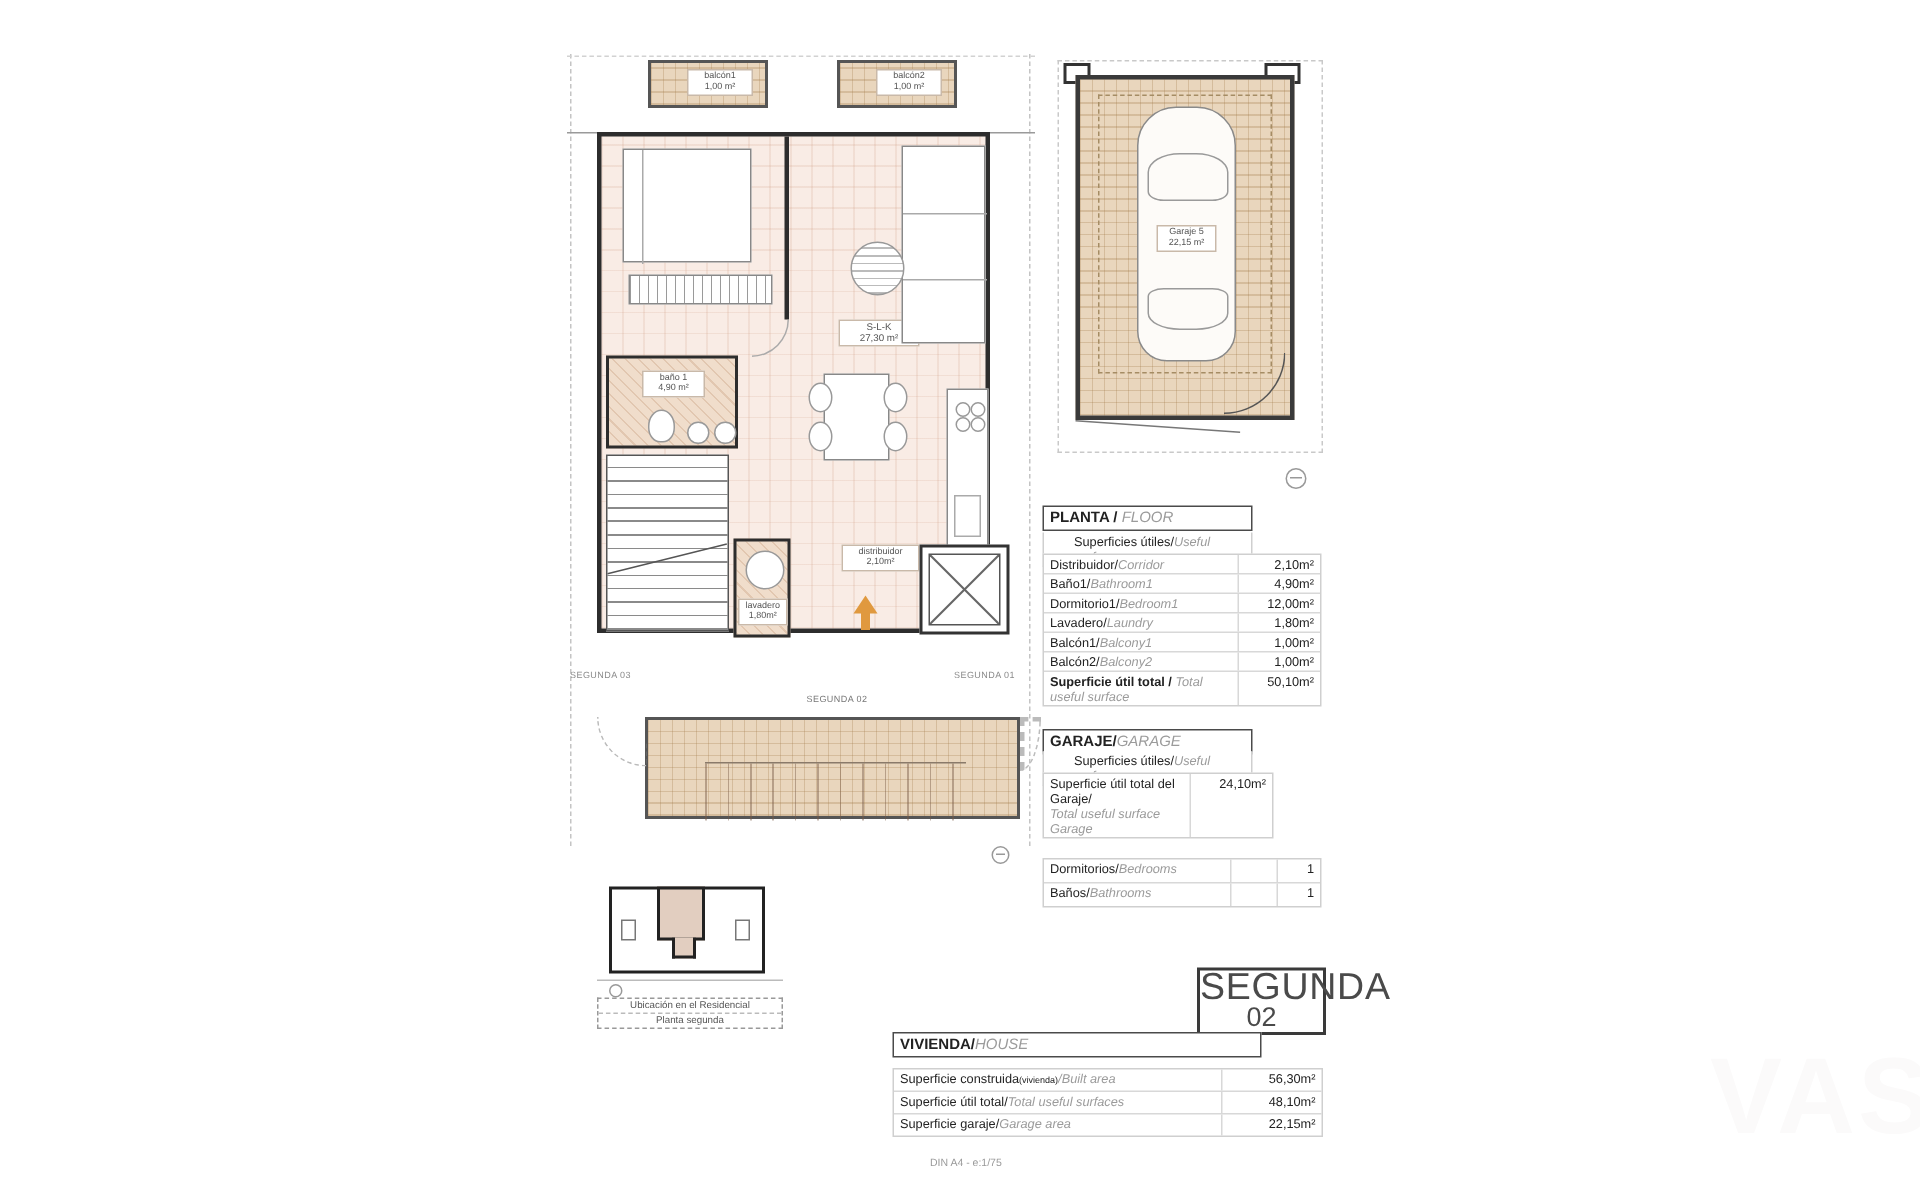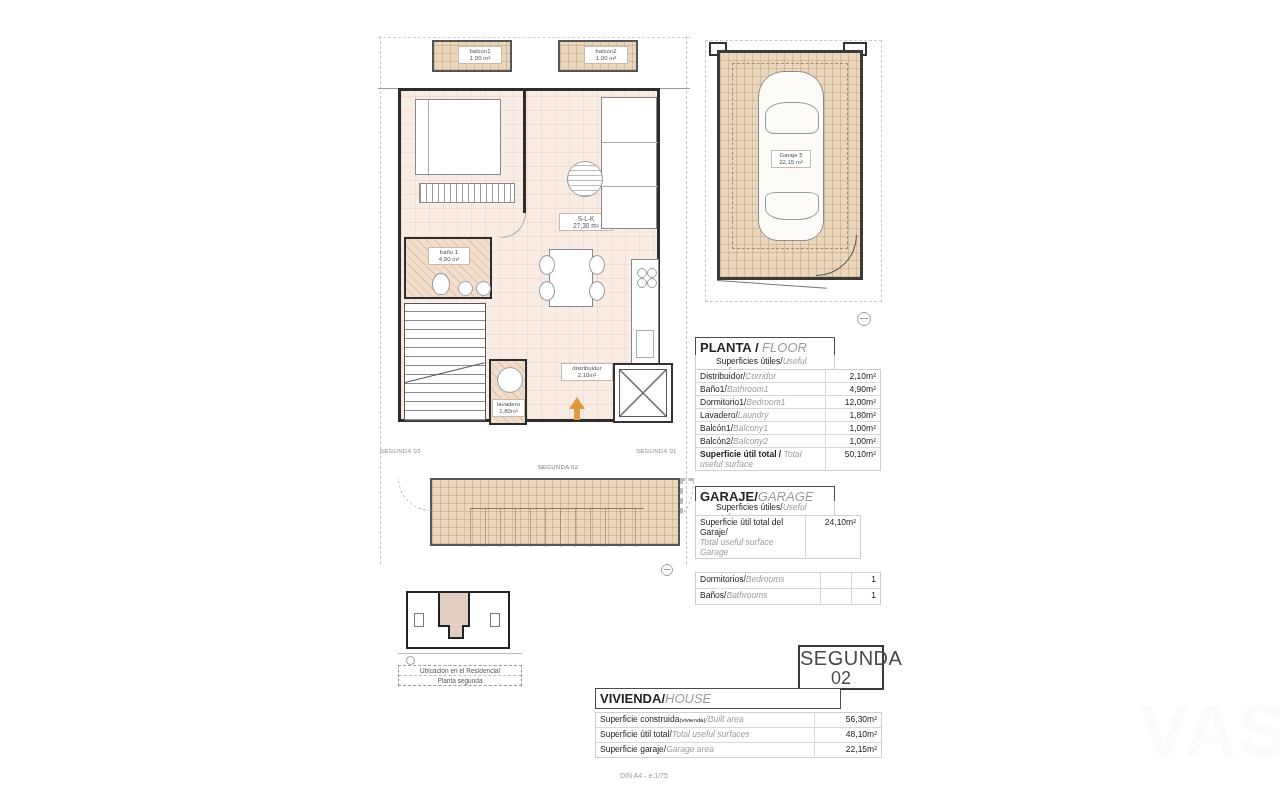--- a/index.html
+++ b/index.html
@@ -22,21 +22,21 @@
   .floor-diag{
     background-color:#f0ddcb;
     background-image:repeating-linear-gradient(45deg, rgba(175,120,80,.22) 0 1px, transparent 1px 6px);
   }
   .wall{border:3px solid #2d2d2d;box-sizing:border-box;}
   .thin{border:1px solid #777;box-sizing:border-box;background:#fff;}
   .dash{border:1px dashed #b9b9b9;box-sizing:border-box;}
   .lbl{background:#fff;border:1px solid #c9b9a9;font-size:6px;line-height:7px;text-align:center;color:#555;padding:1px 2px;box-sizing:border-box;}
   .tinytxt{font-size:6px;color:#8a8a8a;letter-spacing:.3px;white-space:nowrap;}
   
-  .tbl-header{border:1px solid #4a4a4a;background:#fff;font-size:13px;font-weight:bold;
+  .tbl-header{border:1px solid #4a4a4a;background:#fff;font-size:10px;font-weight:bold;
     padding:2px 4px;box-sizing:border-box;color:#222;}
   .tbl-sub{border:1px solid #cfcfcf;border-top:none;background:#fff;font-size:8.5px;
     padding:1px 20px;box-sizing:border-box;color:#222;}
   .gray-i{color:#9b9b9b;font-style:italic;font-weight:normal;}
   .data-tbl{border:1px solid #cfcfcf;background:#fff;box-sizing:border-box;}
   .trow{display:flex;border-bottom:1px solid #d8d8d8;align-items:stretch;}
   .trow:last-child{border-bottom:none;}
   .tcell-l{flex:1;font-size:8.5px;padding:1px 4px;line-height:10px;color:#222;}
   .tcell-v{width:46px;border-left:1px solid #d8d8d8;font-size:8.5px;padding:1px 4px;
     text-align:right;line-height:10px;color:#222;}
@@ -224,21 +224,21 @@
       <div class="tcell-v">50,10m²</div>
     </div>
   </div>
 
   <div class="abs tbl-header" style="left:695px;top:486px;width:140px;">
     <span>GARAJE/</span><span class="gray-i">GARAGE</span>
   </div>
   <div class="abs tbl-sub" style="left:695px;top:501px;width:140px;">
     <span>Superficies útiles/</span><span class="gray-i">Useful surfaces</span>
   </div>
-  <div class="abs data-tbl" style="left:695px;top:515px;width:166px;">
+  <div class="abs data-tbl" style="left:695px;top:515px;width:154px;">
     <div class="trow">
       <div class="tcell-l">
         <span>Superficie útil total del Garaje/</span><br>
         <span class="gray-i">Total useful surface Garage</span>
       </div>
       <div class="tcell-v">24,10m²</div>
     </div>
   </div>
 
   <div class="abs data-tbl" style="left:695px;top:572px;width:186px;">
@@ -248,21 +248,21 @@
       <div class="tcell-v" style="width:20px;">1</div>
     </div>
     <div class="trow" style="height:15px;">
       <div class="tcell-l"><span>Baños/</span><span class="gray-i">Bathrooms</span></div>
       <div class="tcell-v" style="width:22px;"></div>
       <div class="tcell-v" style="width:20px;">1</div>
     </div>
   </div>
 
   <div class="abs" style="left:798px;top:645px;width:86px;height:45px;border:2px solid #3a3a3a;box-sizing:border-box;text-align:center;color:#4a4a4a;">
-    <div style="font-size:20px;line-height:22px;letter-spacing:.5px;">SEGUNDA</div>
+    <div style="font-size:25px;line-height:22px;letter-spacing:.5px;">SEGUNDA</div>
     <div style="font-size:18px;line-height:19px;">02</div>
   </div>
 
   <div class="abs tbl-header" style="left:595px;top:688px;width:246px;">
     <span>VIVIENDA/</span><span class="gray-i">HOUSE</span>
   </div>
   <div class="abs data-tbl" style="left:595px;top:712px;width:287px;">
     <div class="trow" style="height:14px;">
       <div class="tcell-l"><span>Superficie construida</span><span style="font-size:6px;">(vivienda)</span><span class="gray-i">/Built area</span></div>
       <div class="tcell-v" style="width:58px;text-align:right;">56,30m²</div>

